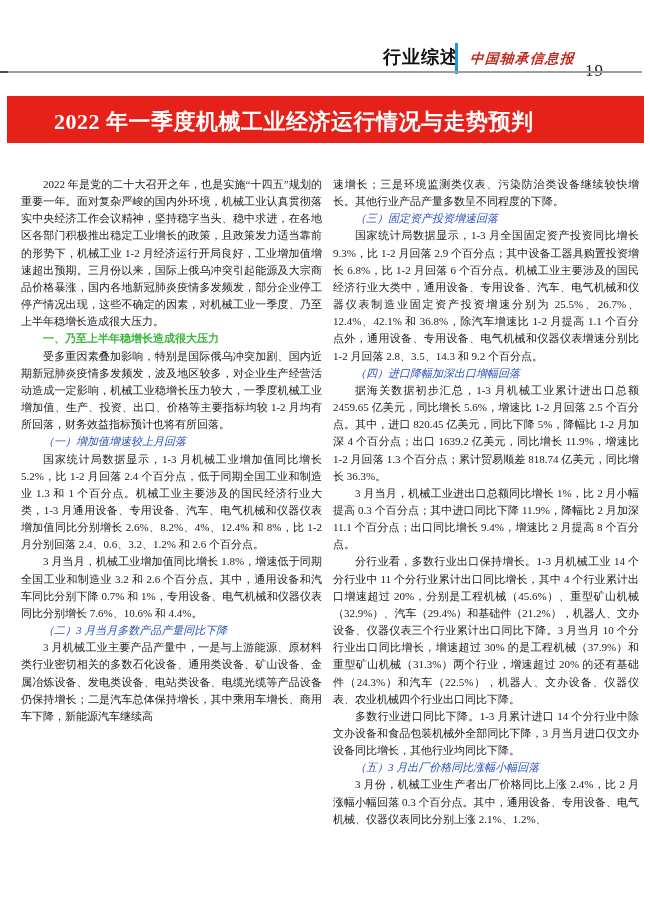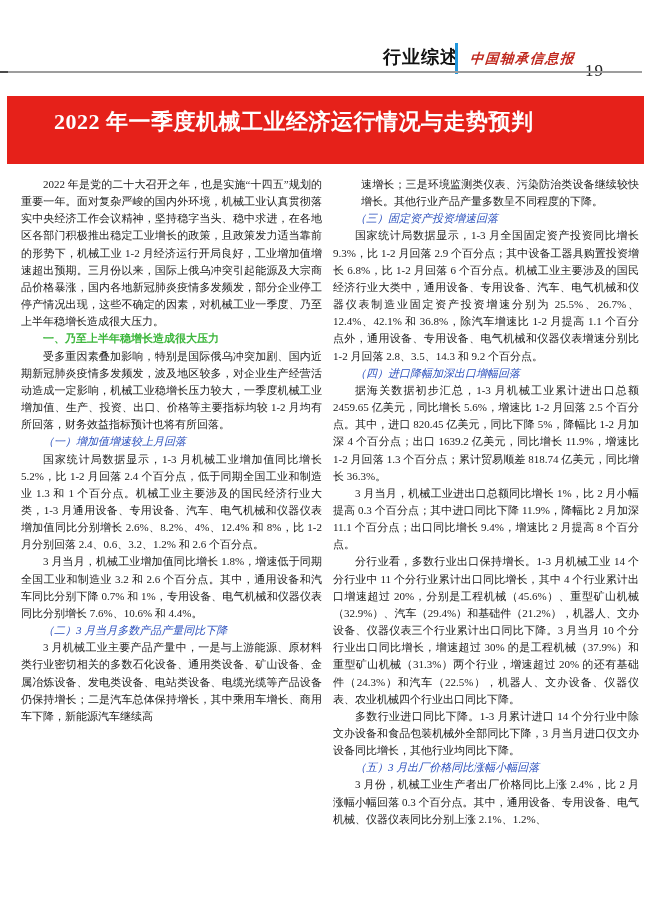--- a/index.html
+++ b/index.html
@@ -25,38 +25,38 @@
   .page-number {
     position:absolute; left:585px; top:61px;
     font-size:17px; color:#222; letter-spacing:1px;
   }
   .header-rule {
     position:absolute; left:0; top:71px; width:642px; height:2px;
     background:linear-gradient(to right,#4a4a4a 0,#4a4a4a 8px,#9d9d9d 8px,#9d9d9d 100%);
   }
   
   .banner {
-    position:absolute; left:7px; top:96px; width:637px; height:68px;
+    position:absolute; left:7px; top:96px; width:637px; height:47px;
     background:var(--banner-red,#e6211a);
   }
   .banner-title {
     color:#ffffff; font-weight:bold; font-size:22px;
     line-height:51px; padding-left:47px; letter-spacing:0.5px;
     white-space:nowrap;
   }
   
   .col { position:absolute; top:176px; }
   .col-left  { left:21px;  width:301px; }
   .col-right { left:333px; width:306px; }
   .blk {
     font-size:11px; line-height:17.15px; color:#1a1a1a;
     text-align:justify; text-justify:inter-ideograph;
   }
   .blk.p { text-indent:2em; }
-  .blk.p.noindent { text-indent:0;margin-left:28px; }
+  .blk.p.noindent { text-indent:0; }
   .blk.h-green { color:var(--heading-green,#3cb63c); font-weight:bold; text-indent:2em; }
   .blk.h-blue  { color:var(--heading-blue,#2b50bd);  font-weight:normal; font-style:italic; text-indent:2em; }
 </style>
 </head>
 <body>
 
 <div class="page">
 
   <div class="section-label">行业综述</div>
   <div class="header-divider"></div>

